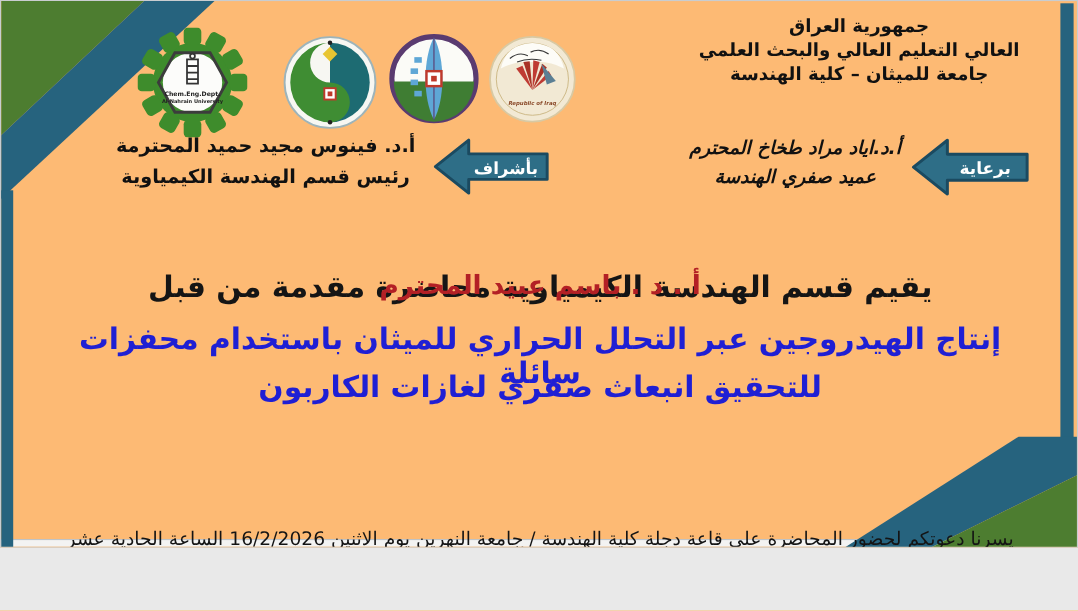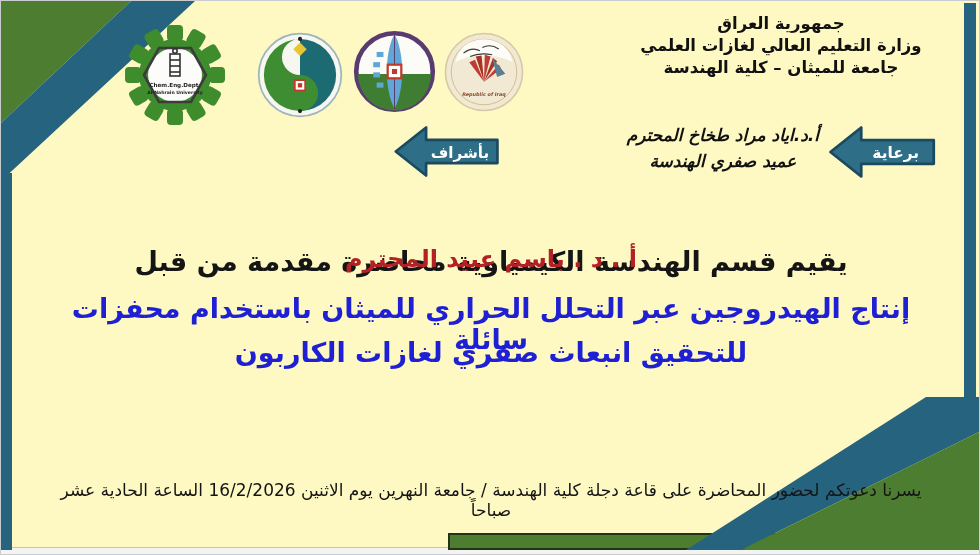--- a/index.html
+++ b/index.html
@@ -1,16 +1,16 @@
 <!DOCTYPE html>
 <html lang="ar"><head>
 <meta charset="utf-8">
 <style>
   html,body{margin:0;padding:0;background:#e9e9e9;font-family:"DejaVu Sans",sans-serif;}
-  .canvas{position:relative;width:980px;height:555px;background:#fef9c3;overflow:hidden;
+  .canvas{position:relative;width:980px;height:498px;background:#fdba74;overflow:hidden;
           border:1px solid #c9cdd0;box-sizing:border-box;}
   .deco{position:absolute;left:0;top:0;z-index:1;}
   .page-edge{position:absolute;left:0;bottom:0;width:100%;height:6px;background:#f3f3f2;
              border-top:1px solid #bfc3c6;z-index:0;}
   .content{position:absolute;z-index:2;}
   .rtl{direction:rtl;unicode-bidi:plaintext;}
   .header-block{top:12px;right:28px;width:340px;text-align:center;
                 font-weight:bold;font-size:16.5px;line-height:22px;color:#111;}
   .logo{position:absolute;z-index:2;}
   .person-block{position:absolute;z-index:2;text-align:center;font-weight:bold;color:#111;}
@@ -43,21 +43,21 @@
 
     <rect x="448" y="533" width="340" height="15" fill="#4d7d30" stroke="#223317" stroke-width="2"></rect>
 
     <polygon points="925,396 980,396 980,430 740,549 685,549" fill="#26637e"></polygon>
     <polygon points="980,430 980,549 740,549" fill="#4d7d30"></polygon>
   </svg>
   <div class="page-edge"></div>
 
   <div class="content header-block rtl">
     <div>جمهورية العراق</div>
-    <div>وزارة التعليم العالي لغازات العلمي</div>
+    <div>العالي التعليم العالي والبحث العلمي</div>
     <div>جامعة للميثان – كلية الهندسة</div>
   </div>
 
   <svg class="logo" style="left:124px;top:24px" width="100" height="100" viewBox="0 0 100 100">
     <g fill="#3e8c2c">
       <circle cx="50" cy="50" r="36"></circle>
       <rect x="42" y="0" width="16" height="16" rx="4"></rect>
       <rect x="42" y="0" width="16" height="16" rx="4" transform="rotate(30 50 50)"></rect>
       <rect x="42" y="0" width="16" height="16" rx="4" transform="rotate(60 50 50)"></rect>
       <rect x="42" y="0" width="16" height="16" rx="4" transform="rotate(90 50 50)"></rect>
@@ -131,20 +131,24 @@
 
   <svg class="arrow" style="left:827px;top:122px" width="110" height="58" viewBox="0 0 120 64">
     <polygon points="2,32 36,5 36,19 116,19 116,45 36,45 36,59" fill="#2e6e87" stroke="#1b4a60" stroke-width="3" stroke-linejoin="round"></polygon>
     <text x="74" y="39" font-size="17" font-weight="bold" fill="#fff" text-anchor="middle" direction="rtl">برعاية</text>
   </svg>
   <div class="person-block person-right rtl">
     <div>أ.د.اياد مراد طخاخ المحترم</div>
     <div>عميد صفري الهندسة</div>
   </div>
 
+  <div class="person-block person-left rtl">
+    <div>أ.د. فينوس مجيد حميد المحترمة</div>
+    <div>رئيس قسم الهندسة الكيمياوية</div>
+  </div>
   <svg class="arrow" style="left:393px;top:120px" width="107" height="61" viewBox="0 0 120 64">
     <polygon points="2,32 36,5 36,19 116,19 116,45 36,45 36,59" fill="#2e6e87" stroke="#1b4a60" stroke-width="3" stroke-linejoin="round"></polygon>
     <text x="74" y="39" font-size="17" font-weight="bold" fill="#fff" text-anchor="middle" direction="rtl">بأشراف</text>
   </svg>
 
   <div class="content bodyline intro rtl">يقيم قسم الهندسة الكيمياوية محاضرة مقدمة من قبل</div>
   <div class="content bodyline lecturer rtl">أ . د . باسم عبيد المحترم</div>
   <div class="content bodyline title-ar t-ar1 rtl">إنتاج الهيدروجين عبر التحلل الحراري للميثان باستخدام محفزات سائلة</div>
   <div class="content bodyline title-ar t-ar2 rtl">للتحقيق انبعاث صفري لغازات الكاربون</div>
   <div class="content bodyline title-en">

